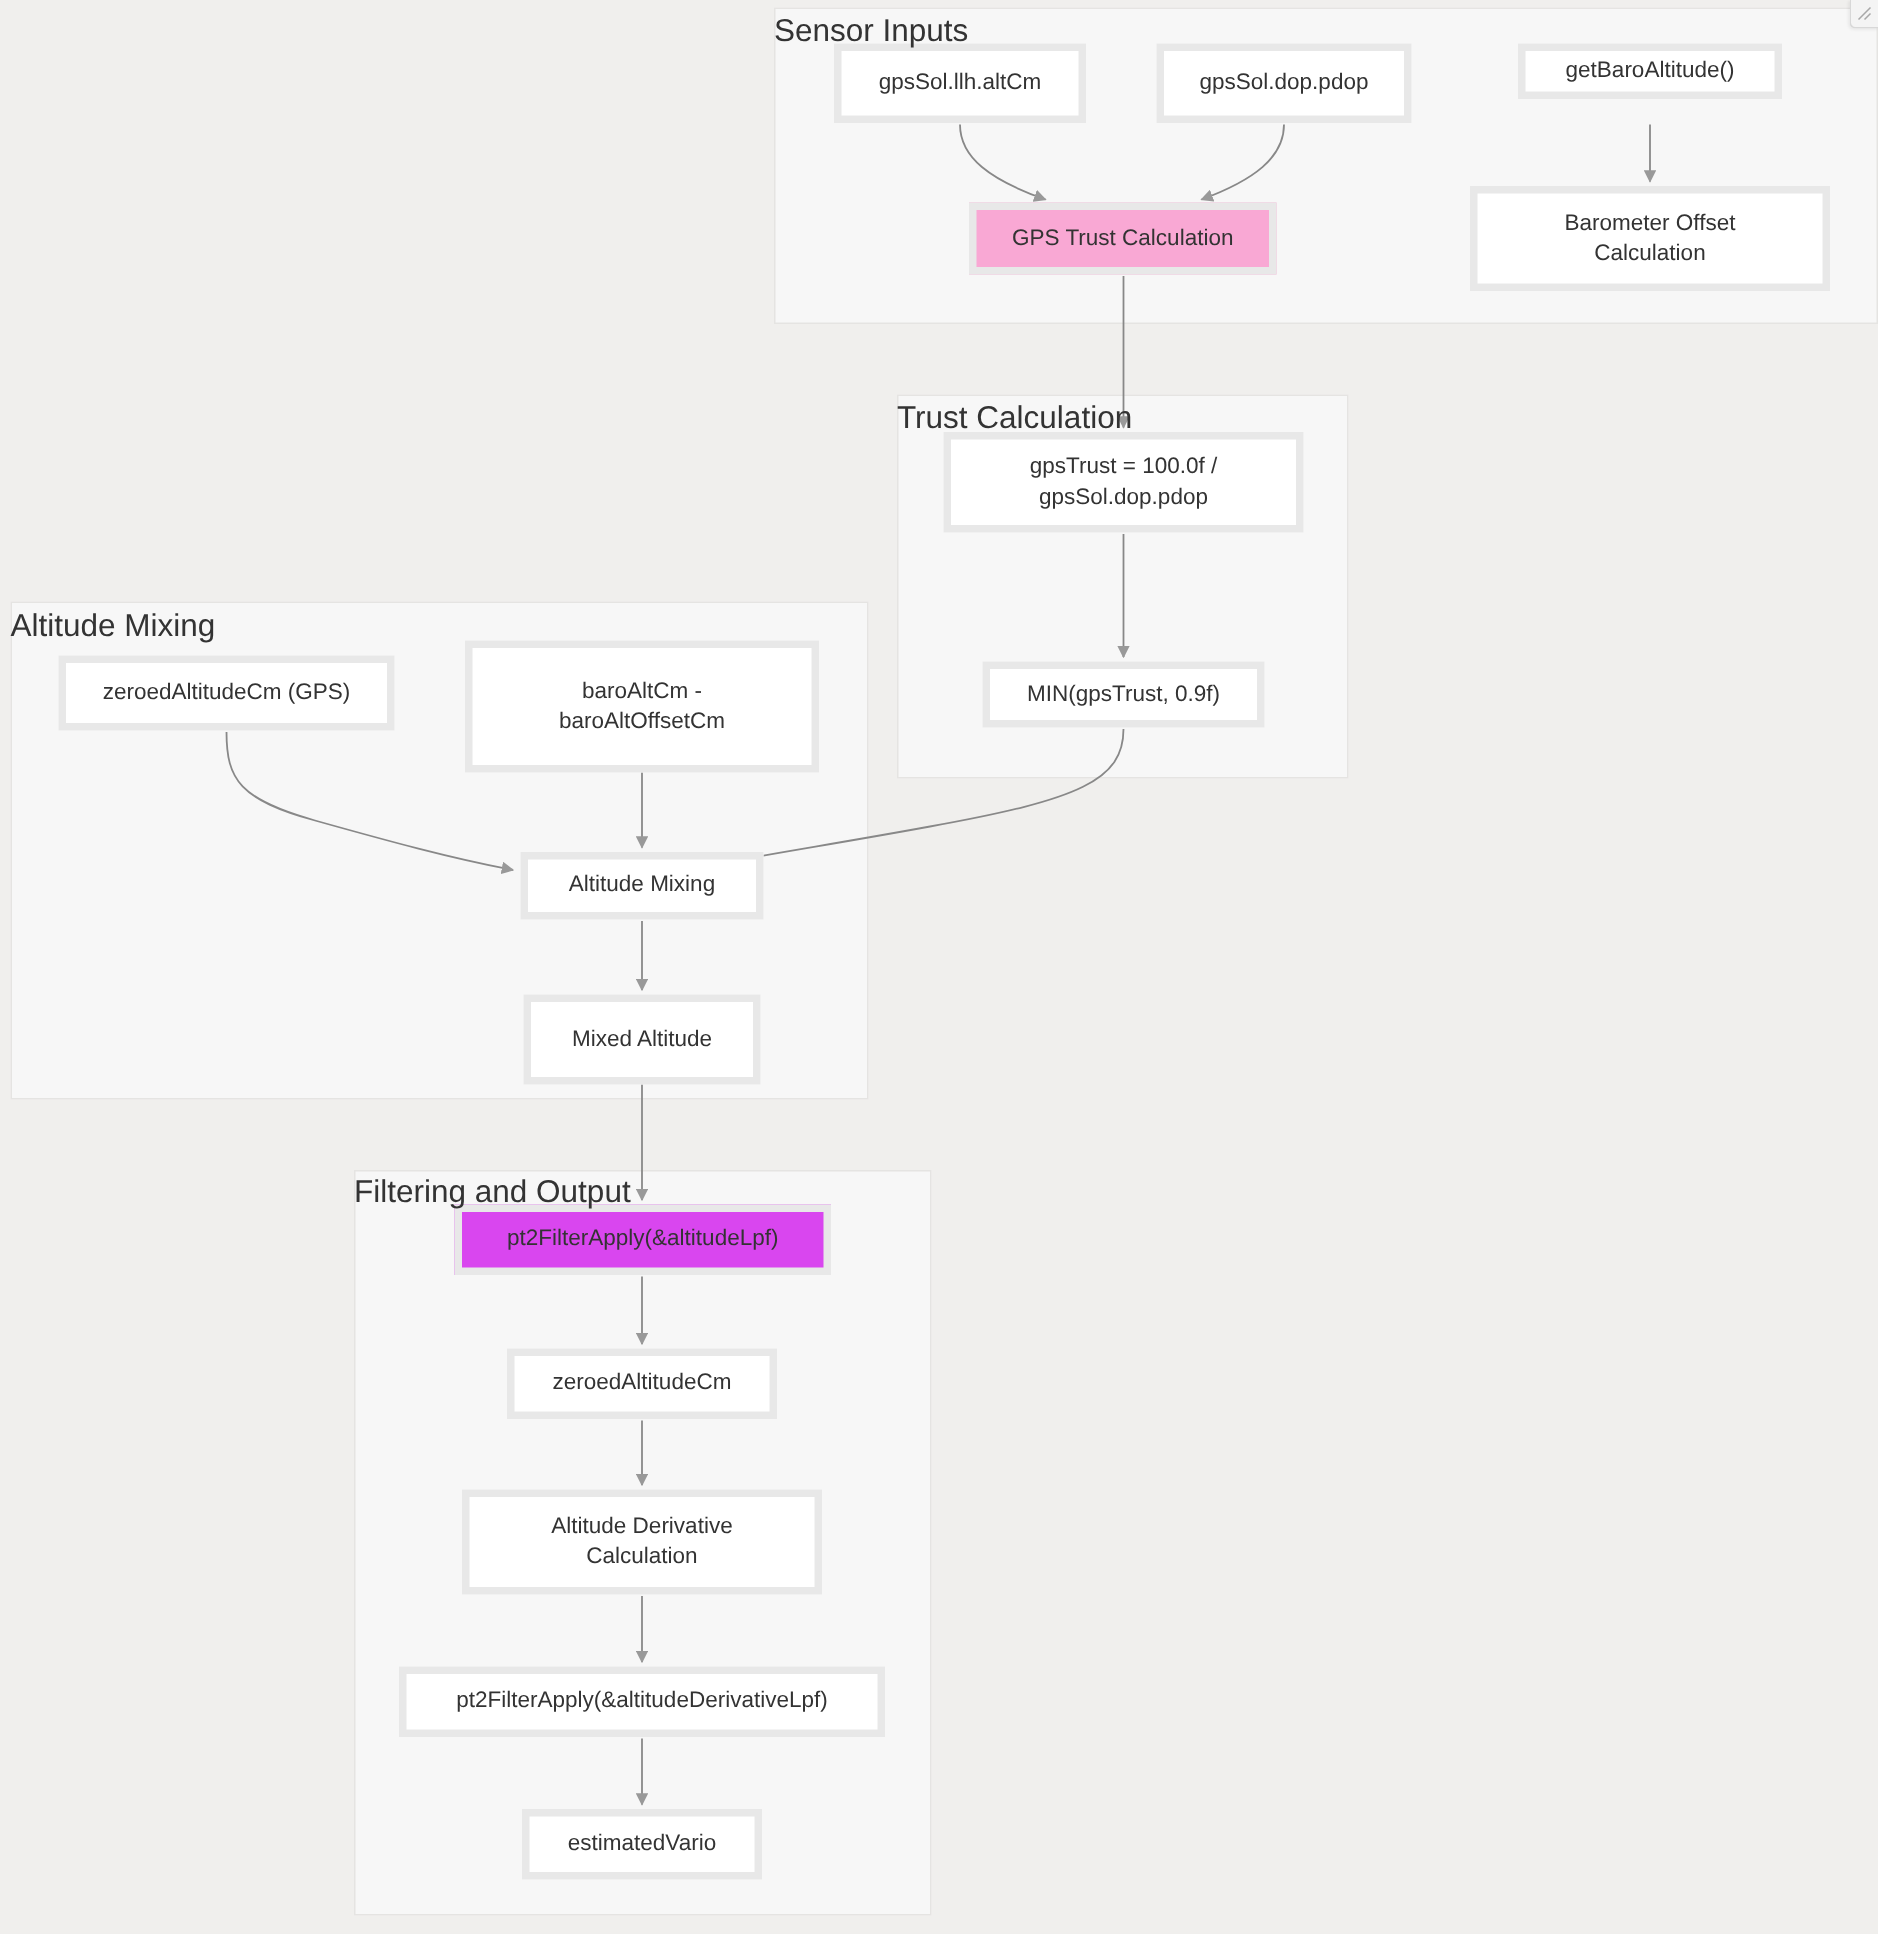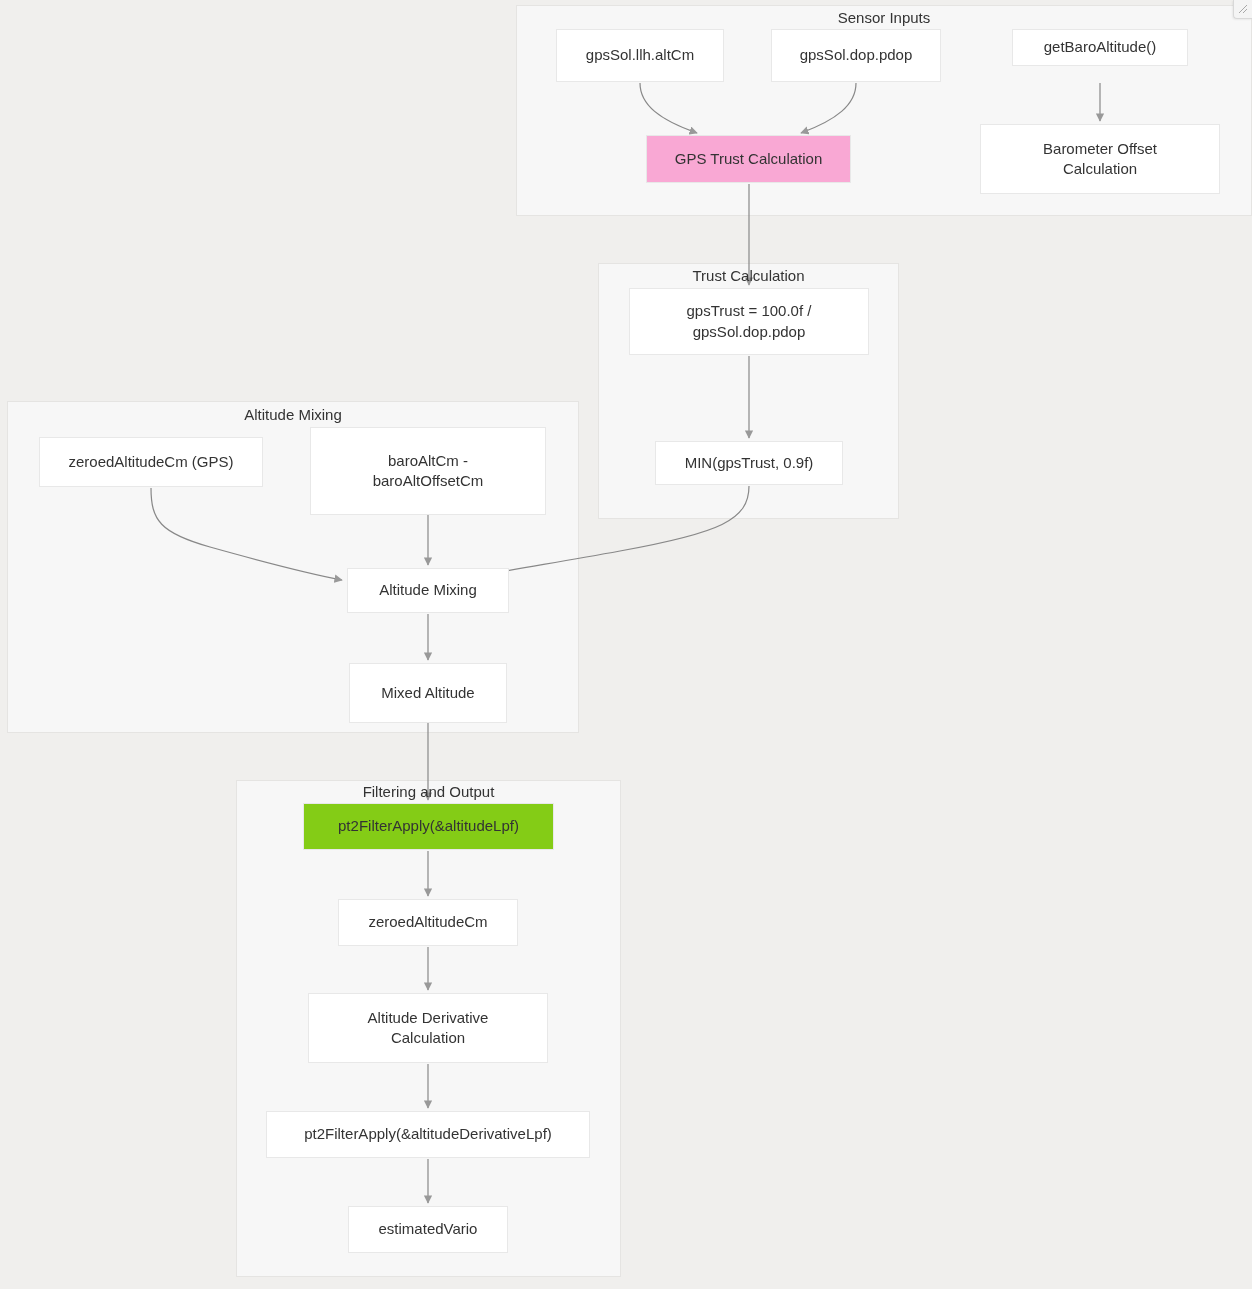--- a/index.html
+++ b/index.html
@@ -30,30 +30,29 @@
   }
   .cluster {
     position: absolute;
     background: #f7f7f7;
     border: 1px solid #e5e4e2;
     box-sizing: border-box;
     z-index: 1;
   }
   .cluster-label {
     position: absolute;
-    font-size: 15px;
+    font-size: 21px;
     color: #333333;
     white-space: nowrap;
-    text-align: center;
     z-index: 3;
   }
   .node {
     position: absolute;
     background: #ffffff;
-    border: 1px solid #3b82f6;
+    border: 5px solid #3b82f6;
     box-sizing: border-box;
     display: flex;
     align-items: center;
     justify-content: center;
     z-index: 3;
   }
   .node-label {
     font-size: 15px;
     color: #333333;
     line-height: 1.35;
@@ -142,21 +141,21 @@
       <div class="node" style="left: 310px; top: 427px; width: 236px; height: 88px; background: rgb(255, 255, 255); border-color: rgb(232, 232, 232);">
         <span class="node-label" style="color: rgb(51, 51, 51);">baroAltCm -
 baroAltOffsetCm</span>
       </div>
       <div class="node" style="left: 347px; top: 568px; width: 162px; height: 45px; background: rgb(255, 255, 255); border-color: rgb(232, 232, 232);">
         <span class="node-label" style="color: rgb(51, 51, 51);">Altitude Mixing</span>
       </div>
       <div class="node" style="left: 349px; top: 663px; width: 158px; height: 60px; background: rgb(255, 255, 255); border-color: rgb(232, 232, 232);">
         <span class="node-label" style="color: rgb(51, 51, 51);">Mixed Altitude</span>
       </div>
-      <div class="node" style="left: 303px; top: 803px; width: 251px; height: 47px; background: #84cc16; border-color: rgb(232, 232, 232);">
+      <div class="node" style="left: 303px; top: 803px; width: 251px; height: 47px; background: #d946ef; border-color: rgb(232, 232, 232);">
         <span class="node-label" style="color: rgb(51, 51, 51);">pt2FilterApply(&amp;altitudeLpf)</span>
       </div>
       <div class="node" style="left: 338px; top: 899px; width: 180px; height: 47px; background: rgb(255, 255, 255); border-color: rgb(232, 232, 232);">
         <span class="node-label" style="color: rgb(51, 51, 51);">zeroedAltitudeCm</span>
       </div>
       <div class="node" style="left: 308px; top: 993px; width: 240px; height: 70px; background: rgb(255, 255, 255); border-color: rgb(232, 232, 232);">
         <span class="node-label" style="color: rgb(51, 51, 51);">Altitude Derivative
 Calculation</span>
       </div>
       <div class="node" style="left: 266px; top: 1111px; width: 324px; height: 47px; background: rgb(255, 255, 255); border-color: rgb(232, 232, 232);">

